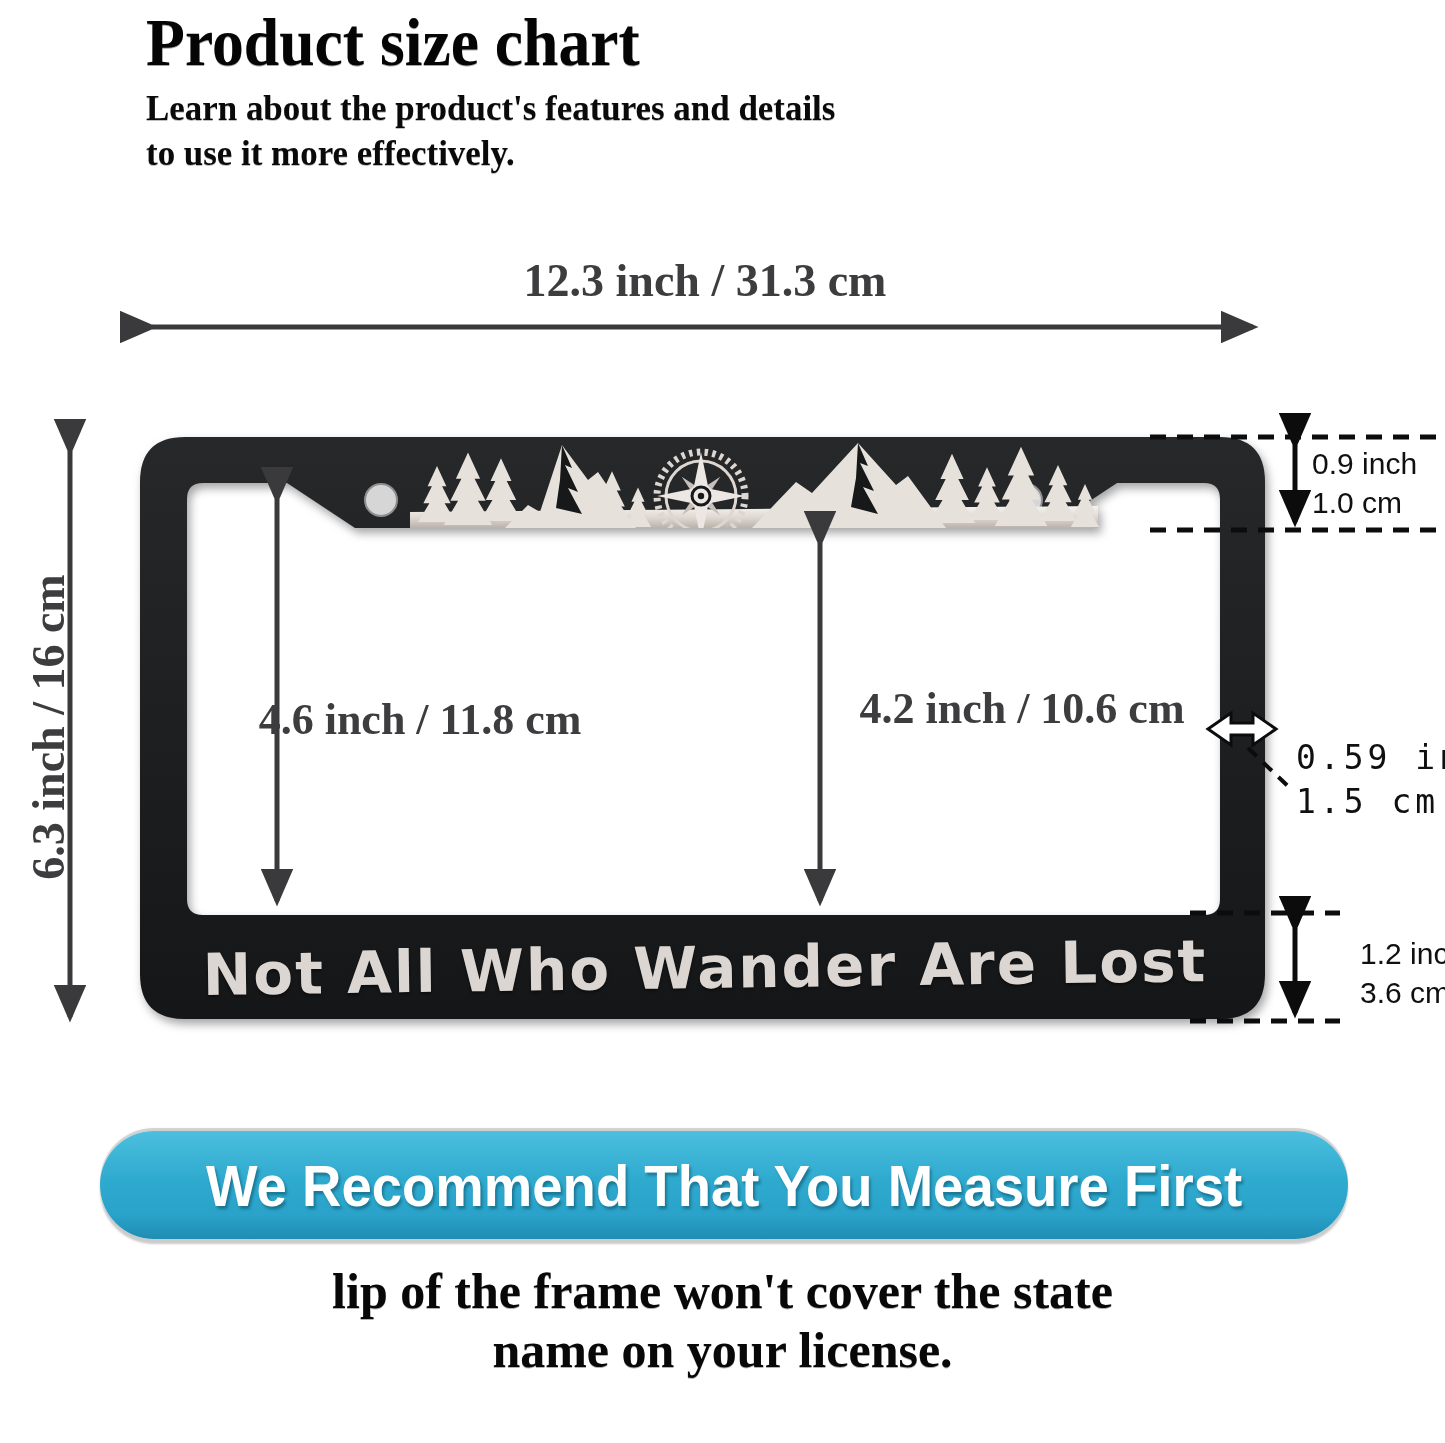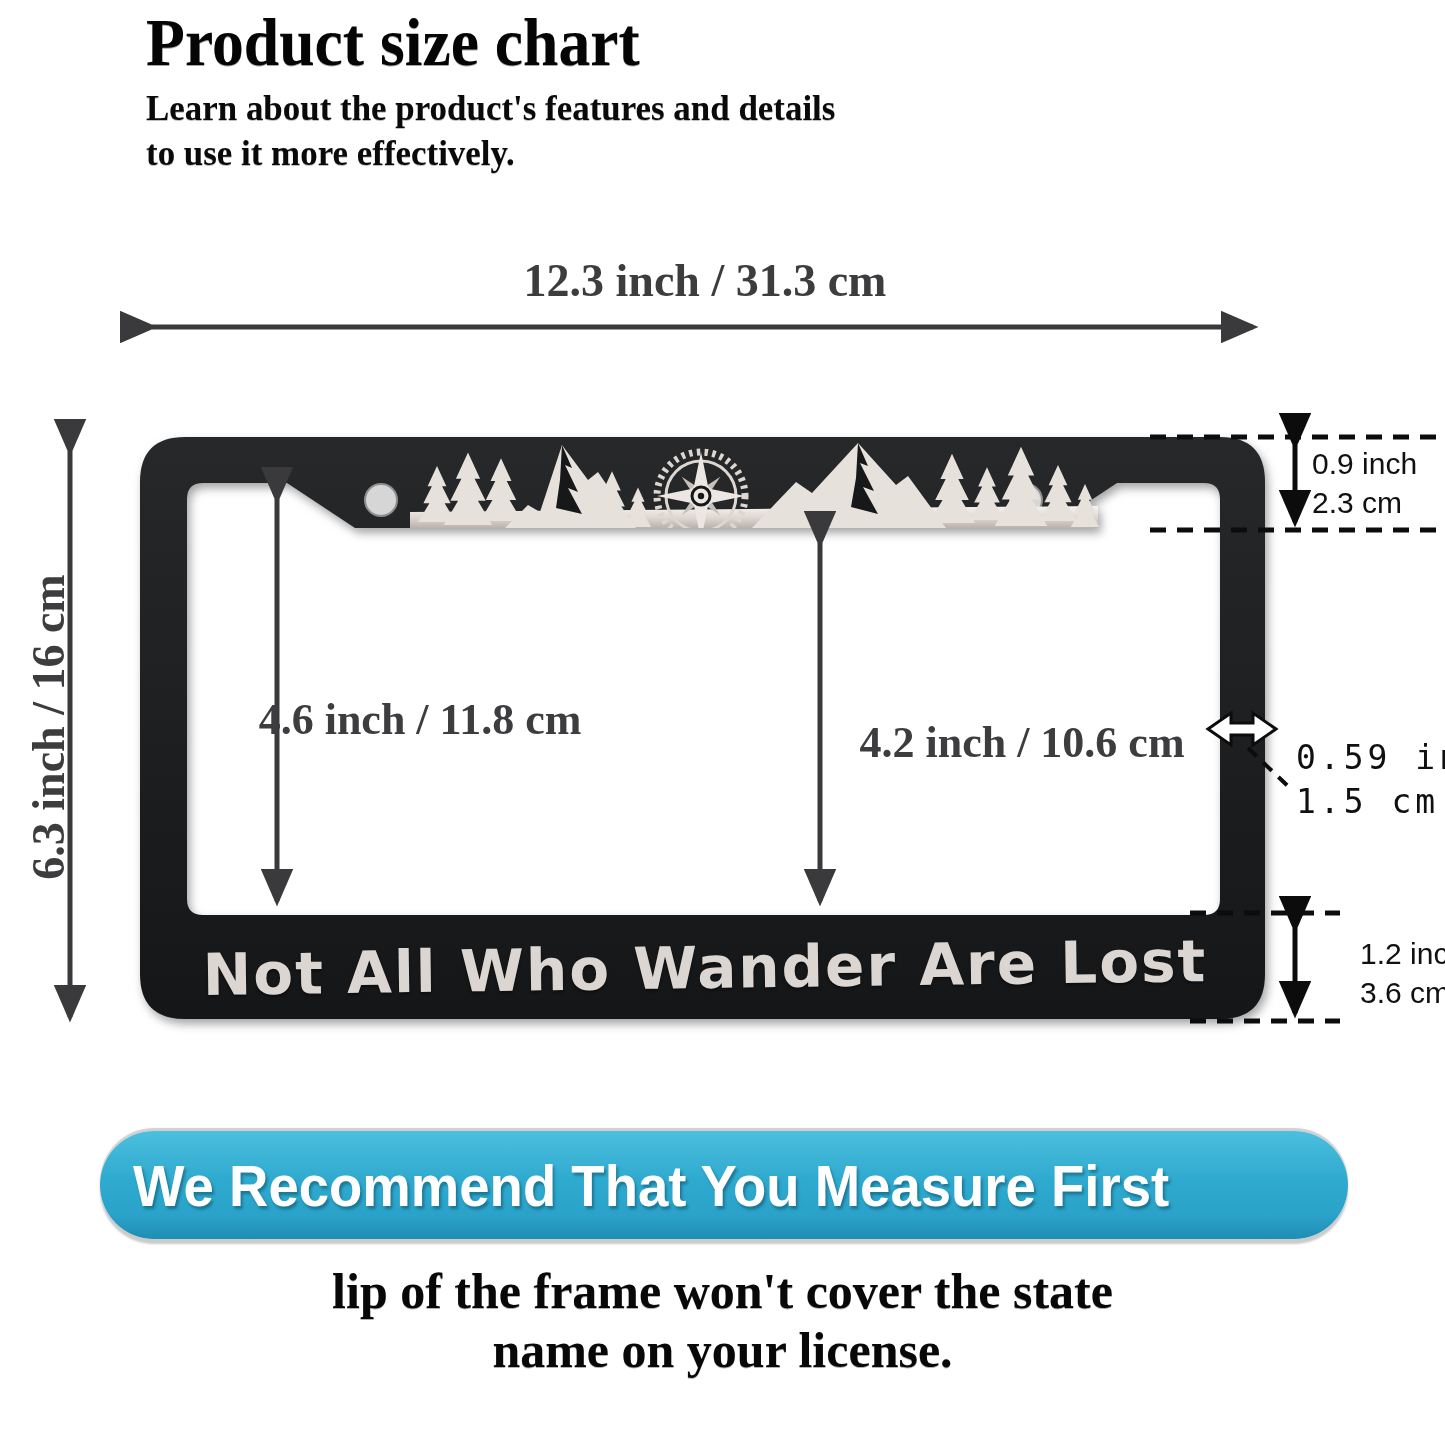--- a/index.html
+++ b/index.html
@@ -17,42 +17,42 @@
     left:146px;top:86px;font-size:36px;font-weight:bold;color:#0a0a0a;
     line-height:1.26;transform:scaleX(.97);transform-origin:left top;white-space:nowrap;
     text-shadow:0 1px 0 rgba(0,0,0,.25);
   }
   .dim-big{
     font-size:46px;font-weight:bold;color:#3d3c3e;white-space:nowrap;text-align:center;
   }
   .dim-width{left:350px;top:254px;width:710px;text-align:center;}
   .dim-height{left:-162px;top:701px;width:420px;height:52px;transform:rotate(-90deg);}
   .dim-inner-a{left:242px;top:694px;width:356px;font-size:44px;}
-  .dim-inner-b{left:826px;top:683px;width:392px;font-size:44px;margin-top:34px;}
+  .dim-inner-b{left:826px;top:683px;width:392px;font-size:44px;}
   .dim-small{
     font-family:"Liberation Sans", sans-serif;font-size:30px;color:#101010;
     line-height:1.3;white-space:nowrap;
   }
   .dim-top-rail{left:1312px;top:444px;}
   .dim-bottom-rail{left:1312px;top:934px;margin-left:48px;}
   .dim-side-rail{
     left:1296px;top:736px;font-family:"DejaVu Sans Mono", monospace;
     font-size:33px;letter-spacing:4px;line-height:1.34;color:#101010;white-space:nowrap;
   }
   .frame-quote{
     left:178px;top:920px;width:1054px;height:96px;display:flex;align-items:center;justify-content:center;
     font-family:"DejaVu Sans", sans-serif;font-weight:bold;font-size:58px;color:#dcd6d3;
     letter-spacing:2px;white-space:nowrap;transform:rotate(-0.8deg);
     text-shadow:0 2px 3px rgba(0,0,0,.45);
   }
   .banner{
     left:100px;top:1131px;width:1248px;height:108px;border-radius:54px;
     background:linear-gradient(180deg,#4cbfde 0%,#2faacf 45%,#2aa2c9 78%,#1f8db4 100%);
     box-shadow:0 -3px 1px rgba(120,120,120,.35), 0 5px 2px rgba(140,140,140,.45);
-    display:flex;align-items:center;
+    display:flex;align-items:center;justify-content:center;
   }
   .banner-text{
     font-family:"Liberation Sans", sans-serif;font-weight:bold;font-size:58px;color:#ffffff;
     transform:scaleX(.94);white-space:nowrap;letter-spacing:0px;
     text-shadow:2px 3px 3px rgba(0,60,80,.45);
   }
   .footer-note{
     left:0px;top:1262px;width:1445px;text-align:center;font-weight:bold;
     font-size:50px;line-height:1.17;color:#080808;text-shadow:0 1px 0 rgba(0,0,0,.3);
   }
@@ -161,21 +161,21 @@
   <div class="abs dim-big dim-width">12.3 inch / 31.3 cm</div>
 
   <div class="abs dim-big dim-height">6.3 inch / 16 cm</div>
 
   <div class="abs dim-big dim-inner-a">4.6 inch / 11.8 cm</div>
 
   <div class="abs dim-big dim-inner-b">4.2 inch / 10.6 cm</div>
 
   <div class="abs dim-small dim-top-rail">
     <div>0.9 inch</div>
-    <div>2.3 cm</div>
+    <div>1.0 cm</div>
   </div>
 
   <div class="abs dim-side-rail">
     <div>0.59 inch</div>
     <div>1.5 cm</div>
   </div>
 
   <div class="abs dim-small dim-bottom-rail">
     <div>1.2 inch</div>
     <div>3.6 cm</div>

